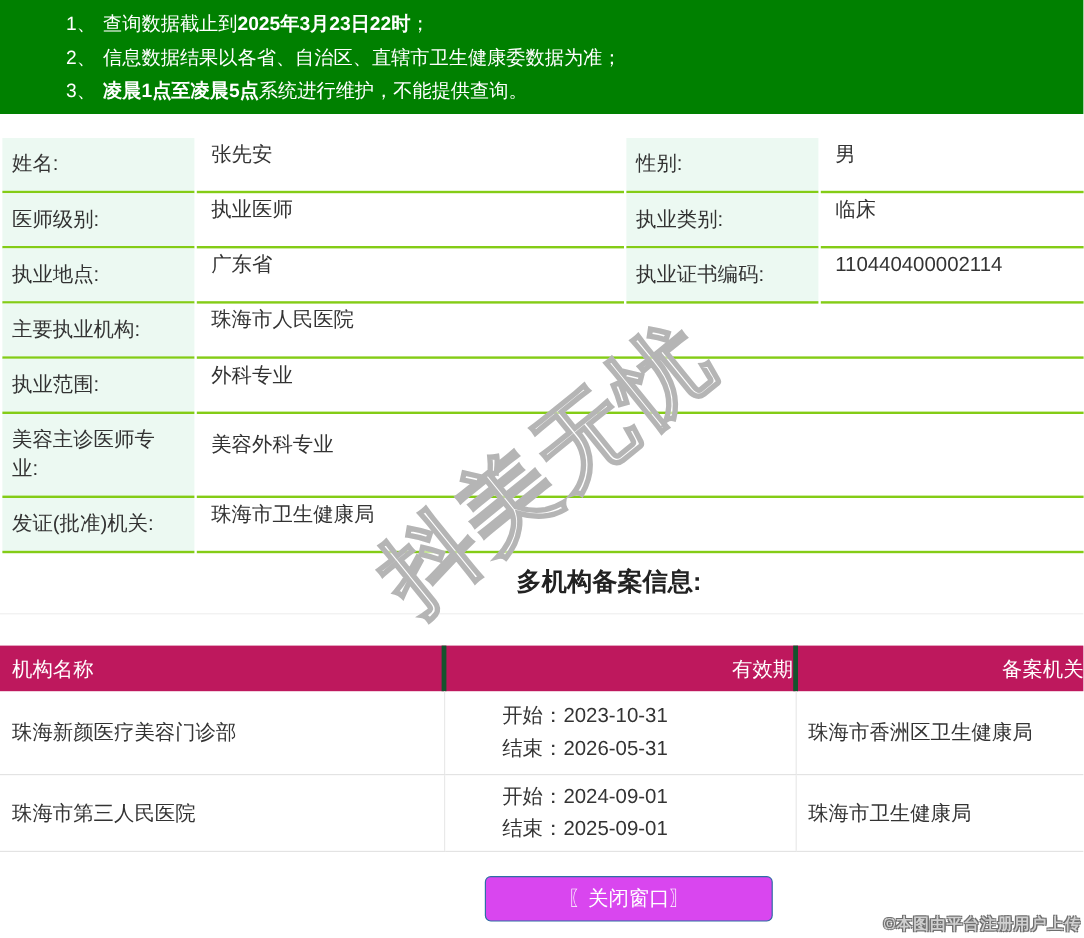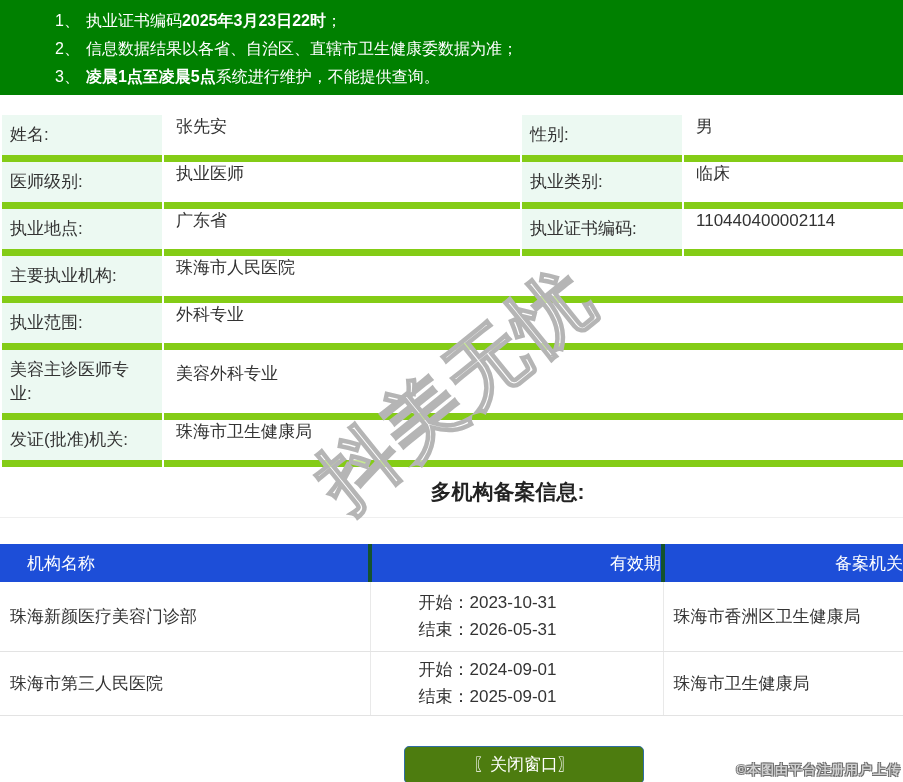--- a/index.html
+++ b/index.html
@@ -29,21 +29,21 @@
     width:903px;
     margin-top:20px;
     border-collapse:separate;
     border-spacing:2px 0;
     table-layout:fixed;
     font-size:17px;
   }
   table.profile tr { height:46px; }
   table.profile tr.tall { height:70px; }
   table.profile td {
-    border-bottom:7px solid #84cc16;
+    border-bottom:2px solid #84cc16;
     vertical-align:middle;
     line-height:24px;
   }
   table.profile td.lbl {
     background:#ecf9f2;
     padding:0 24px 0 8px;
   }
   table.profile td.val { padding:0 8px 16px 12px; }
 
   
@@ -58,46 +58,46 @@
 
   
   .records-wrap { border-top:1px solid #efefef; padding-top:26px; }
   table.records {
     width:903px;
     border-collapse:collapse;
     table-layout:fixed;
     font-size:17px;
   }
   table.records th {
-    background:#1d4ed8;
+    background:#be185d;
     color:#fff;
     font-weight:normal;
     text-align:left;
     height:38px;
-    padding-left:27px;
+    padding-left:10px;
     vertical-align:middle;
     font-family:Liberation Serif, serif;
   }
   table.records th + th { border-left:4px solid #14532d;text-align:right; }
   table.records tbody td {
     border-bottom:1px solid #e3e3e3;
     vertical-align:middle;
     padding-left:10px;
   }
   table.records tbody td + td { border-left:1px solid #e9e9e9; }
   table.records tr.r1 { height:69px; }
   table.records tr.r2 { height:64px; }
   .validity div { line-height:27px; padding-left:2px;margin-left:36px; }
 
   
   .close-btn {
     display:block;
     width:240px; height:38px;
-    margin:30px 0 0 404px;
-    background:#4d7c0f;
+    margin:20px 0 0 404px;
+    background:#d946ef;
     border:1px solid #2e6da4;
     border-radius:5px;
     color:#fff;
     font-size:17px;
     font-family:"Liberation Sans", sans-serif;
     cursor:pointer;
     text-align:center;
     line-height:36px;
   }
   .copyright {
@@ -125,21 +125,21 @@
     transform:rotate(-39deg);
     pointer-events:none;
     z-index:10;
     white-space:nowrap;
   }
 </style>
 </head>
 <body>
 
 <div class="notice">
-  <div class="notice-line"><span class="num">1、</span><span>执业证书编码</span><b>2025年3月23日22时</b><span>；</span></div>
+  <div class="notice-line"><span class="num">1、</span><span>查询数据截止到</span><b>2025年3月23日22时</b><span>；</span></div>
   <div class="notice-line"><span class="num">2、</span><span>信息数据结果以各省、自治区、直辖市卫生健康委数据为准；</span><b></b><span></span></div>
   <div class="notice-line"><span class="num">3、</span><span></span><b>凌晨1点至凌晨5点</b><span>系统进行维护，不能提供查询。</span></div>
 </div>
 
 <table class="profile">
   <colgroup>
       <col style="width:160px">
       <col style="width:356px">
       <col style="width:160px">
       <col style="width:221px">

